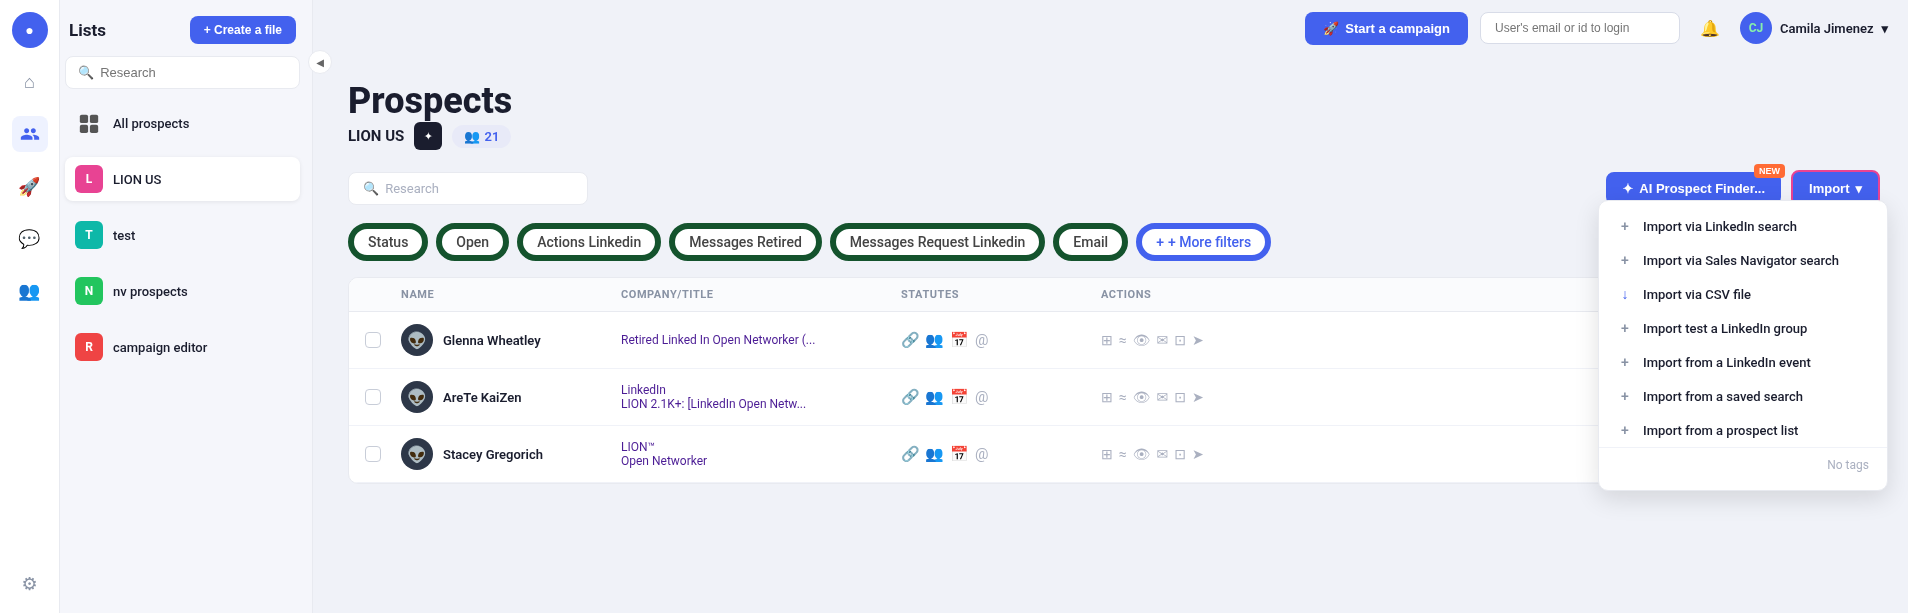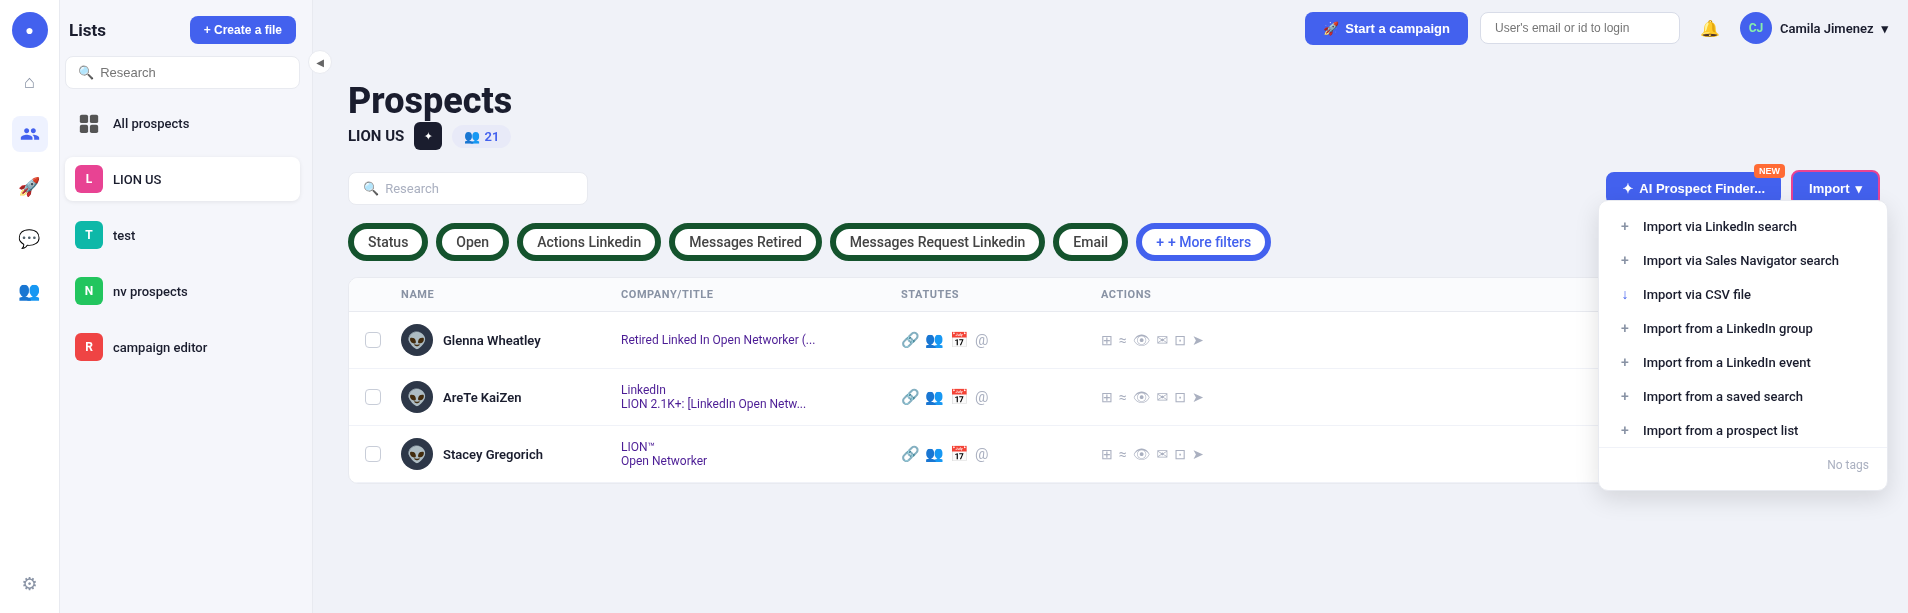--- a/index.html
+++ b/index.html
@@ -697,21 +697,21 @@
   <div class="dropdown-item">
     <span class="icon">+</span>
     <span>Import via Sales Navigator search</span>
   </div>
   <div class="dropdown-item download">
     <span class="icon">↓</span>
     <span>Import via CSV file</span>
   </div>
   <div class="dropdown-item">
     <span class="icon">+</span>
-    <span>Import from a LinkedIn group</span>
+    <span>Import test a LinkedIn group</span>
   </div>
   <div class="dropdown-item">
     <span class="icon">+</span>
     <span>Import from a LinkedIn event</span>
   </div>
   <div class="dropdown-item">
     <span class="icon">+</span>
     <span>Import from a saved search</span>
   </div>
   <div class="dropdown-item">

